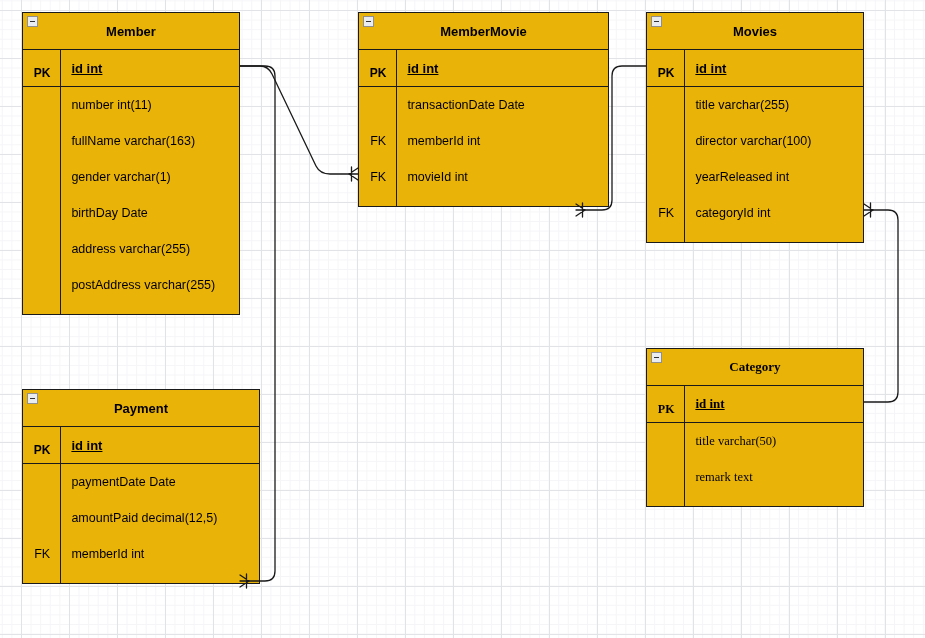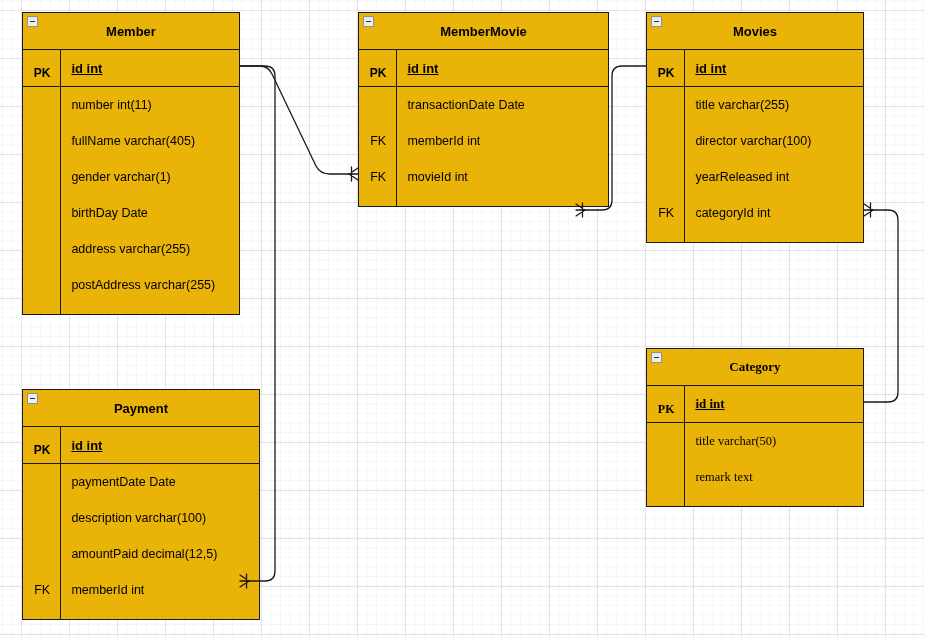--- a/index.html
+++ b/index.html
@@ -57,21 +57,21 @@
         <div class="ent-row pk">
           <span class="cell-key">PK</span>
           <span class="cell-label pk-attr">id int</span>
         </div>
         <div class="ent-row">
           <span class="cell-key"></span>
           <span class="cell-label">number int(11)</span>
         </div>
         <div class="ent-row">
           <span class="cell-key"></span>
-          <span class="cell-label">fullName varchar(405)</span>
+          <span class="cell-label">fullName varchar(163)</span>
         </div>
         <div class="ent-row">
           <span class="cell-key"></span>
           <span class="cell-label">gender varchar(1)</span>
         </div>
         <div class="ent-row">
           <span class="cell-key"></span>
           <span class="cell-label">birthDay Date</span>
         </div>
         <div class="ent-row">
@@ -145,24 +145,20 @@
       </div>
       <div class="ent-body">
         <div class="vdiv"></div>
         <div class="ent-row pk">
           <span class="cell-key">PK</span>
           <span class="cell-label pk-attr">id int</span>
         </div>
         <div class="ent-row">
           <span class="cell-key"></span>
           <span class="cell-label">paymentDate Date</span>
-        </div>
-        <div class="ent-row">
-          <span class="cell-key"></span>
-          <span class="cell-label">description varchar(100)</span>
         </div>
         <div class="ent-row">
           <span class="cell-key"></span>
           <span class="cell-label">amountPaid decimal(12,5)</span>
         </div>
         <div class="ent-row">
           <span class="cell-key">FK</span>
           <span class="cell-label">memberId int</span>
         </div>
       </div>

